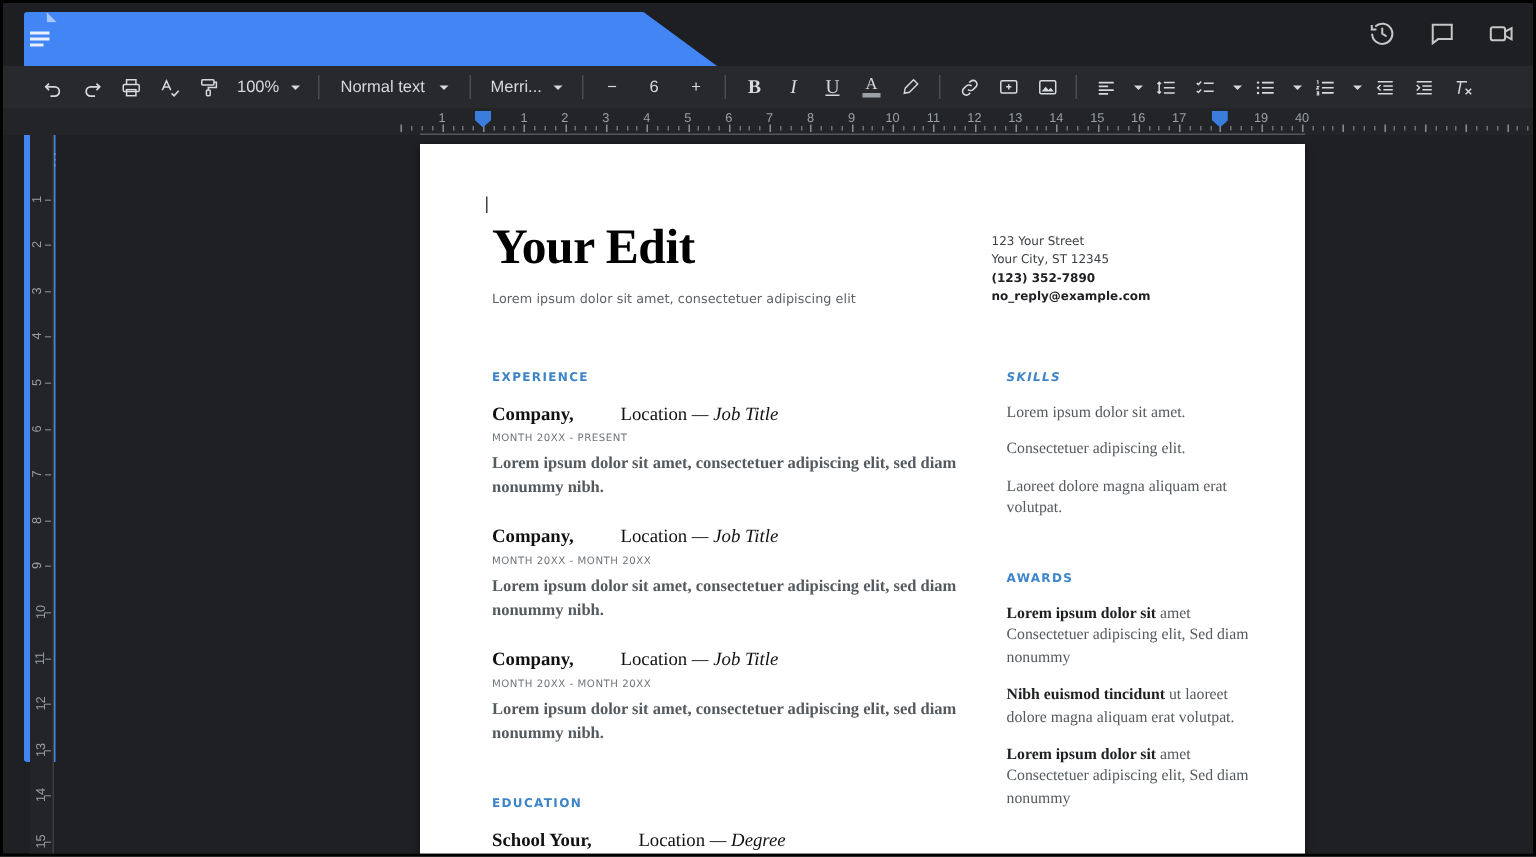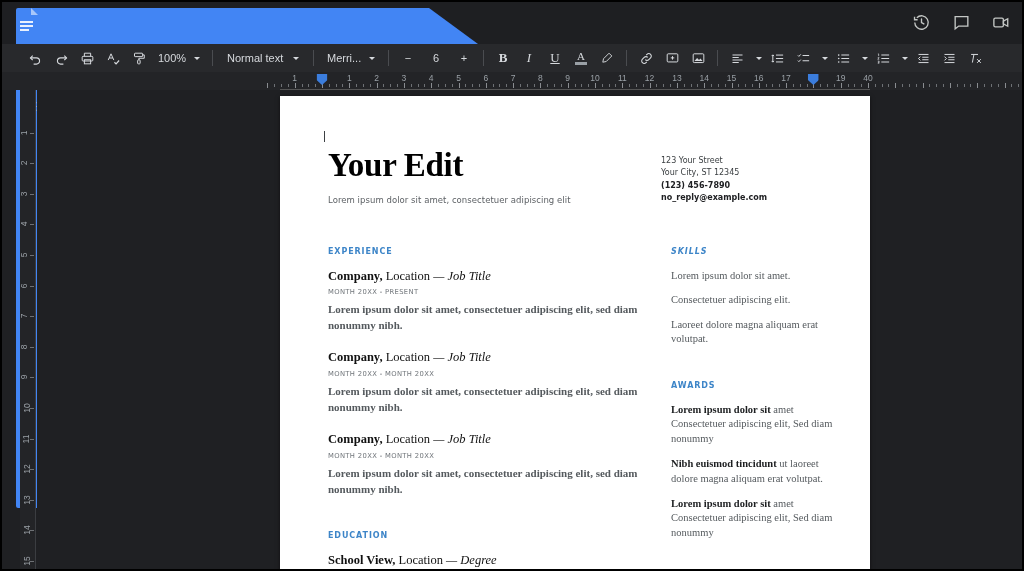--- a/index.html
+++ b/index.html
@@ -223,21 +223,21 @@
     letter-spacing: .9px; margin-bottom: 13px;
   }
   .sec-title.spaced { margin-top: 34px; }
 
   .entry { margin-bottom: 17px; }
   .entry-head {
     font-family: "Liberation Serif", serif;
     font-size: 12.5px; color: #111; line-height: 1.25;
   }
   .entry-head .org { font-weight: 700; }
-  .entry-head .loc { font-weight: 400; }
+  .entry-head .loc { font-weight: 400; margin-left: 28px; }
   .entry-head .role { font-style: italic; font-weight: 400; }
   .entry-date {
     font-family: "DejaVu Sans", sans-serif;
     font-size: 6.8px; letter-spacing: .35px;
     color: #70757a; margin-top: 4px;
   }
   .entry-desc {
     font-family: "Liberation Serif", serif;
     font-size: 11px; color: #555a5e;
     line-height: 1.42; margin-top: 6px; font-weight: bold;
@@ -683,21 +683,21 @@
       <div class="doc-body">
 
         <div class="head-row">
           <div class="head-left">
             <div class="name">Your Edit</div>
             <div class="tagline">Lorem ipsum dolor sit amet, consectetuer adipiscing elit</div>
           </div>
           <div class="contact">
             <div>123 Your Street</div>
             <div>Your City, ST 12345</div>
-            <div class="b">(123) 456-7890</div>
+            <div class="b">(123) 352-7890</div>
             <div class="b">no_reply@example.com</div>
           </div>
         </div>
 
         <div class="cols">
 
           <div class="col-left">
             <div class="sec-title" style="color: rgb(61, 133, 200);">EXPERIENCE</div>
 
             <div class="entry">
@@ -721,21 +721,21 @@
                 <span class="org">Company,</span><span class="loc"> Location </span><span class="role">— Job Title</span>
               </div>
               <div class="entry-date">MONTH 20XX - MONTH 20XX</div>
               <div class="entry-desc">Lorem ipsum dolor sit amet, consectetuer adipiscing elit, sed diam nonummy nibh.</div>
             </div>
 
             <div class="sec-title spaced" style="color: rgb(61, 133, 200);">EDUCATION</div>
 
             <div class="entry">
               <div class="entry-head">
-                <span class="org">School View,</span><span class="loc"> Location </span><span class="role">— Degree</span>
+                <span class="org">School Your,</span><span class="loc"> Location </span><span class="role">— Degree</span>
               </div>
               <div class="entry-date">MONTH 20XX - MONTH 20XX</div>
             </div>
           </div>
 
           <div class="col-right">
             <div class="sec-title" style="color: rgb(61, 133, 200); font-style: italic;">SKILLS</div>
 
             <div class="skill">Lorem ipsum dolor sit amet.</div>
             <div class="skill">Consectetuer adipiscing elit.</div>

